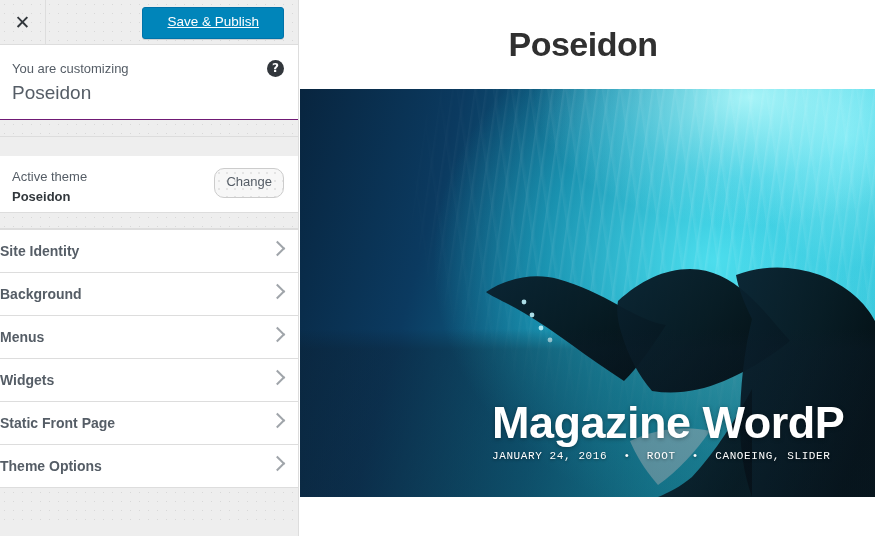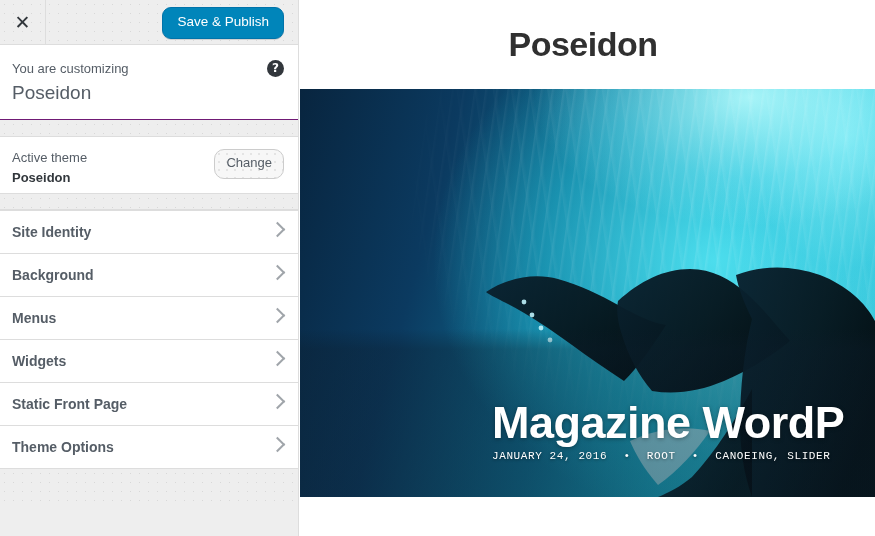--- a/index.html
+++ b/index.html
@@ -65,30 +65,31 @@
     line-height: 1;
     color: #32373c;
     font-weight: 400;
     font-family: "DejaVu Sans", sans-serif;
   }
   .save-btn {
     position: absolute;
     right: 14px;
     top: 7px;
     height: 30px;
-    padding: 0 14px;
+    padding: 0 24px;
     background: #0085ba;
     border: 1px solid #0073aa;
-    border-radius: 9px;
+    border-radius: 3px;
     color: #ffffff;
     font-size: 13.5px;
     line-height: 28px;
     cursor: pointer;
     box-shadow: 0 1px 0 rgba(0,0,0,0.12);
     white-space: nowrap;
+    text-decoration: underline;
   }
 
   
   .info-panel {
     position: relative;
     background: #ffffff;
     border-bottom: 1px solid #701a75;
     padding: 16px 12px 18px 12px;
     box-sizing: border-box;
     height: 75px;
@@ -129,20 +130,21 @@
   .gap-strip.small { height: 15px; }
 
   
   .theme-panel {
     position: relative;
     background: #ffffff;
     border-bottom: 1px solid #dddddd;
     padding: 12px 12px 12px 12px;
     box-sizing: border-box;
     height: 57px;
+    margin-top: 19px;
   }
   .theme-label {
     font-size: 13px;
     color: #555d66;
     line-height: 1.35;
   }
   .theme-name {
     font-size: 13px;
     color: #32373c;
     font-weight: bold;
@@ -174,21 +176,21 @@
   .panel-item {
     position: relative;
     height: 43px;
     border-bottom: 1px solid #dddddd;
     background: #ffffff;
     cursor: pointer;
     box-sizing: border-box;
   }
   .panel-item-label {
     position: absolute;
-    left: 12px;
+    left: 0;
     top: 0;
     line-height: 42px;
     font-size: 14px;
     font-weight: bold;
     color: #555d66;
   }
   .chevron {
     position: absolute;
     right: 15px;
     top: 13px;

